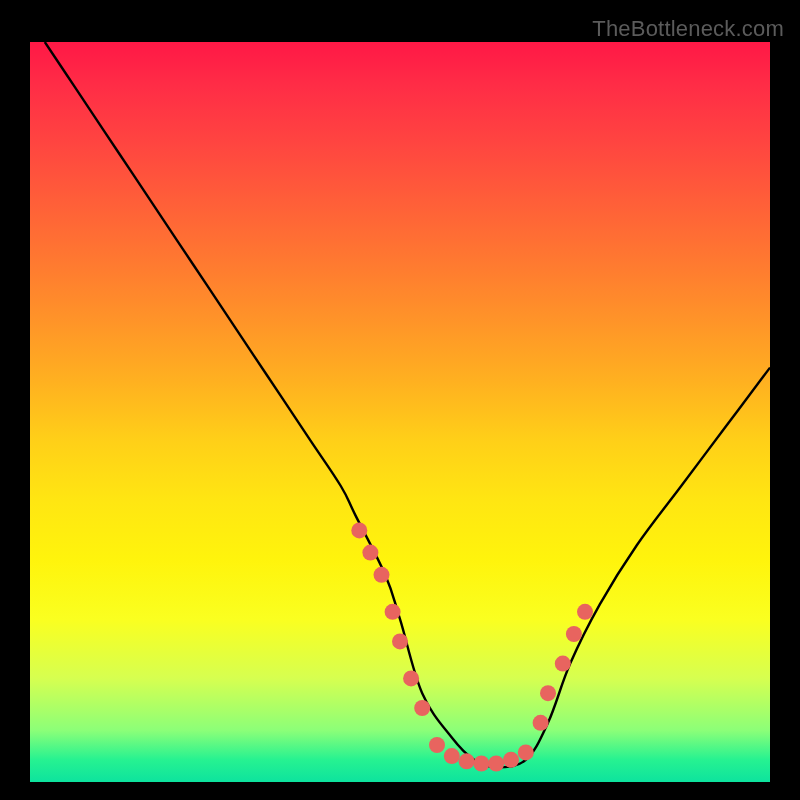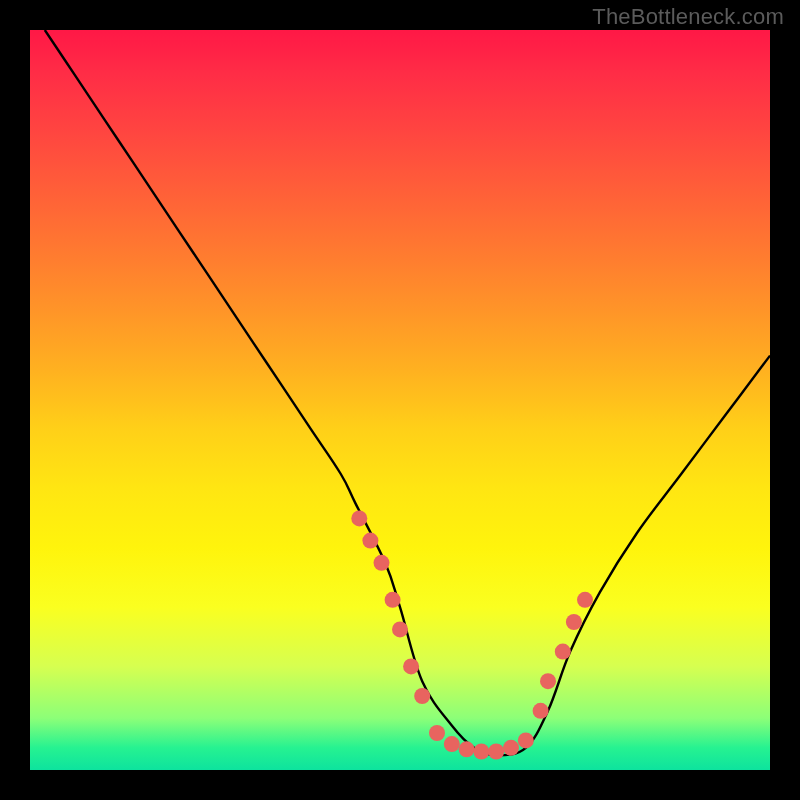--- a/index.html
+++ b/index.html
@@ -9,20 +9,21 @@
     width: 800px;
     height: 800px;
     overflow: hidden;
     font-family: Arial, Helvetica, sans-serif;
   }
   .frame {
     position: relative;
     width: 800px;
     height: 572px;
     background: #000;
+    margin-top: 12px;
   }
   .watermark {
     position: absolute;
     top: 4px;
     right: 16px;
     color: #5b5b5b;
     font-size: 22px;
     font-weight: 500;
     letter-spacing: 0.2px;
   }

